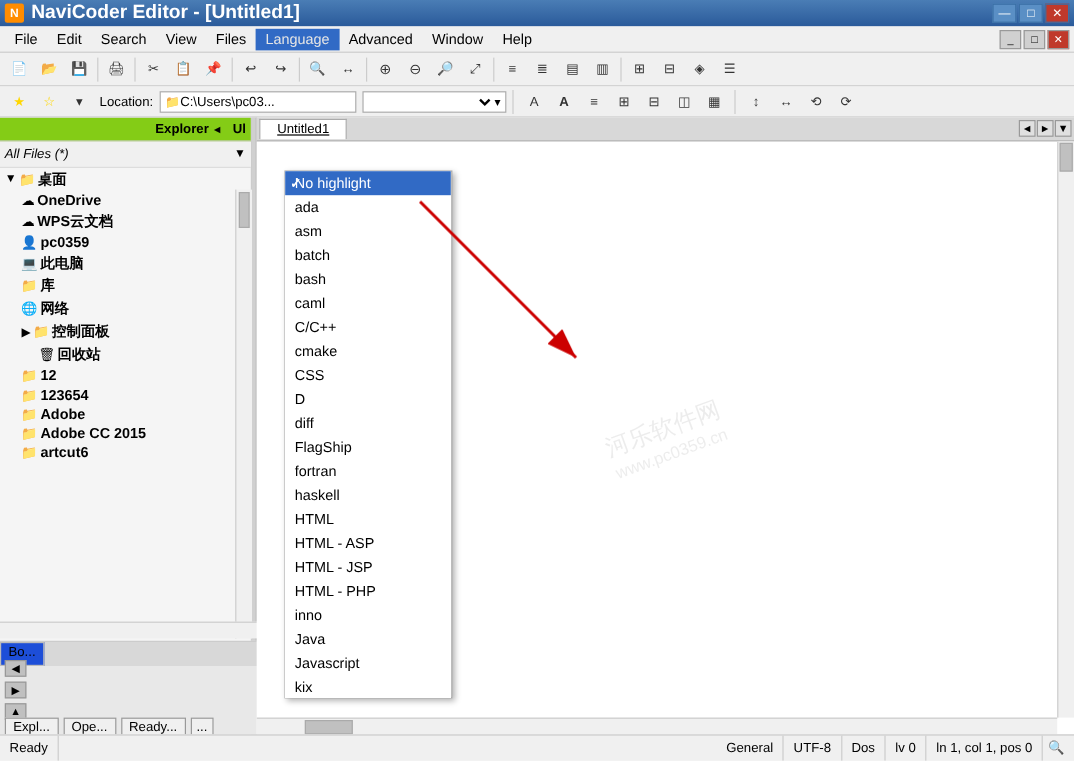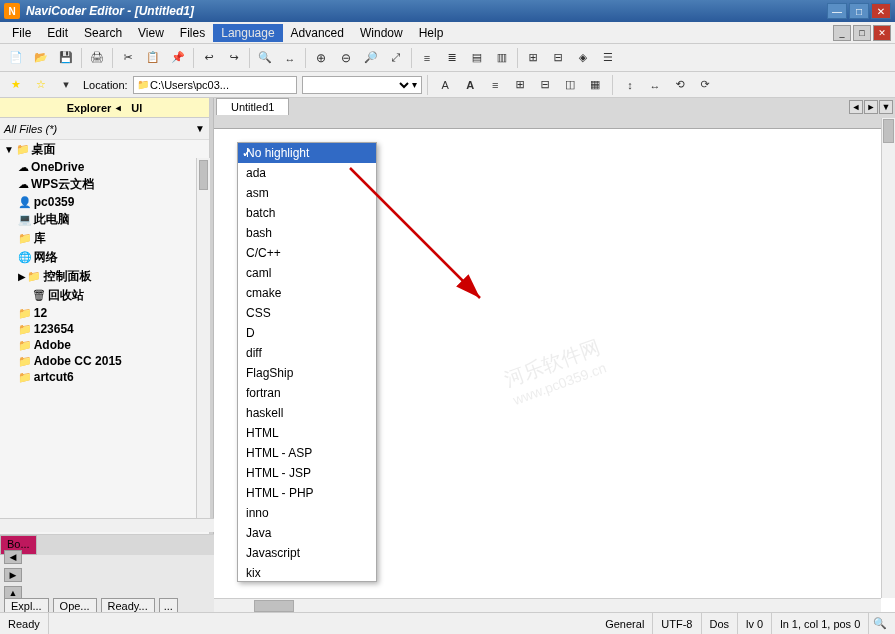--- a/index.html
+++ b/index.html
@@ -22,21 +22,21 @@
       gap: 6px;
     }
     .title-icon {
       width: 16px; height: 16px;
       background: #ff8c00;
       border-radius: 2px;
       font-size: 10px;
       display: flex; align-items: center; justify-content: center;
       color: white; font-weight: bold;
     }
-    .title-text { font-size: 12px; font-weight: bold; font-style: italic; }
+    .title-text { font-size: 16px; font-weight: bold; }
     .title-controls { display: flex; gap: 2px; }
     .title-btn {
       width: 20px; height: 16px;
       background: #5a8fc5;
       border: 1px solid #3a6fa5;
       color: white;
       font-size: 10px;
       display: flex; align-items: center; justify-content: center;
       cursor: pointer;
     }
@@ -261,21 +261,21 @@
       <div class="toolbar-btn">↕</div>
       <div class="toolbar-btn">↔</div>
       <div class="toolbar-btn">⟲</div>
       <div class="toolbar-btn">⟳</div>
     </div>
   </div>
 
   <div class="content-wrapper" style="height: 460px; position: relative;">
 
     <div class="left-panel">
-      <div style="display:flex; background:#fef9c3; height:20px; align-items:center; justify-content:center; padding:0 4px; border-bottom:1px solid #ccc;">
+      <div style="display:flex; background:#84cc16; height:20px; align-items:center; justify-content:flex-end; padding:0 4px; border-bottom:1px solid #ccc;">
         <span style="font-size:11px; font-weight:bold;">Explorer</span>
         <div style="display:flex; gap:2px; align-items:center;">
           <div style="width:14px;height:14px;font-size:9px;display:flex;align-items:center;justify-content:center;cursor:pointer;">◄</div>
           <span style="font-size:11px;font-weight:bold;margin-left:4px;">Ul</span>
         </div>
       </div>
 
       <div style="display:flex; align-items:center; padding:2px 4px; background:#f0f0f0; border-bottom:1px solid #ddd; height:22px;">
         <span style="font-size:11px;font-style:italic;">All Files (*)</span>
         <span style="margin-left:auto; font-size:10px;">▼</span>
@@ -343,21 +343,21 @@
       </div>
 
       <div style="position:absolute;left:196px;top:60px;bottom:80px;width:14px;background:#f0f0f0;border-left:1px solid #ccc;">
         <div style="height:30px;background:#c0c0c0;border:1px solid #aaa;margin:2px;"></div>
       </div>
 
       <div style="position:absolute;left:0;right:14px;bottom:80px;height:14px;background:#f0f0f0;border-top:1px solid #ccc;"></div>
 
       <div style="position:absolute;bottom:0;left:0;right:0;height:78px;background:#e8e8e8;border-top:1px solid #ccc;">
         <div style="display:flex; height:20px; background:#d8d8d8;">
-          <div style="padding:2px 6px;font-size:11px;border:1px solid #bbb;background:#be185d;cursor:pointer;">Bo...</div>
+          <div style="padding:2px 6px;font-size:11px;border:1px solid #bbb;background:#1d4ed8;cursor:pointer;">Bo...</div>
         </div>
         <div style="display:flex;align-items:center;padding:4px;gap:8px;height:40px;font-size:11px;">
           <div style="display:flex;flex-direction:column;font-size:10px;">
             <div style="display:flex;flex-direction:column;gap:4px;">
               <div style="width:18px;height:14px;background:#c0c0c0;border:1px solid #999;cursor:pointer;display:flex;align-items:center;justify-content:center;font-size:9px;">◀</div>
               <div style="width:18px;height:14px;background:#c0c0c0;border:1px solid #999;cursor:pointer;display:flex;align-items:center;justify-content:center;font-size:9px;">▶</div>
               <div style="width:18px;height:14px;background:#c0c0c0;border:1px solid #999;cursor:pointer;display:flex;align-items:center;justify-content:center;font-size:9px;">▲</div>
             </div>
           </div>
         </div>
@@ -367,21 +367,21 @@
           <div style="padding:1px 6px;font-size:11px;border:1px solid #999;background:#f0f0f0;cursor:pointer;">Ready...</div>
           <div style="padding:1px 4px;font-size:11px;border:1px solid #999;background:#f0f0f0;cursor:pointer;">...</div>
         </div>
       </div>
     </div>
 
     <div style="width:4px;background:#d0d0d0;cursor:col-resize;border-right:1px solid #bbb;"></div>
 
     <div style="flex:1;background:white;position:relative;display:flex;flex-direction:column;">
 
-      <div style="height:31px;background:#d8d8d8;display:flex;align-items:flex-start;padding:0 2px;border-bottom:1px solid #aaa;position:relative;">
+      <div style="height:20px;background:#d8d8d8;display:flex;align-items:center;padding:0 2px;border-bottom:1px solid #aaa;position:relative;text-decoration:underline;">
         <div style="padding:2px 14px;background:white;border:1px solid #aaa;border-bottom:none;font-size:11px;cursor:pointer;margin-right:2px;">Untitled1</div>
         <div style="position:absolute;right:2px;top:2px;display:flex;gap:1px;">
           <div style="font-size:9px;width:14px;height:14px;display:flex;align-items:center;justify-content:center;border:1px solid #999;background:#e0e0e0;cursor:pointer;">◄</div>
           <div style="font-size:9px;width:14px;height:14px;display:flex;align-items:center;justify-content:center;border:1px solid #999;background:#e0e0e0;cursor:pointer;">►</div>
           <div style="font-size:9px;width:14px;height:14px;display:flex;align-items:center;justify-content:center;border:1px solid #999;background:#e0e0e0;cursor:pointer;">▼</div>
         </div>
       </div>
 
       <div style="flex:1;background:white;overflow:auto;position:relative;">
 
@@ -412,24 +412,24 @@
       <div class="dropdown-item">
         <span>asm</span>
       </div>
       <div class="dropdown-item">
         <span>batch</span>
       </div>
       <div class="dropdown-item">
         <span>bash</span>
       </div>
       <div class="dropdown-item">
+        <span>caml</span>
+      </div>
+      <div class="dropdown-item">
         <span>C/C++</span>
-      </div>
-      <div class="dropdown-item">
-        <span>caml</span>
       </div>
       <div class="dropdown-item">
         <span>cmake</span>
       </div>
       <div class="dropdown-item">
         <span>CSS</span>
       </div>
       <div class="dropdown-item">
         <span>D</span>
       </div>

